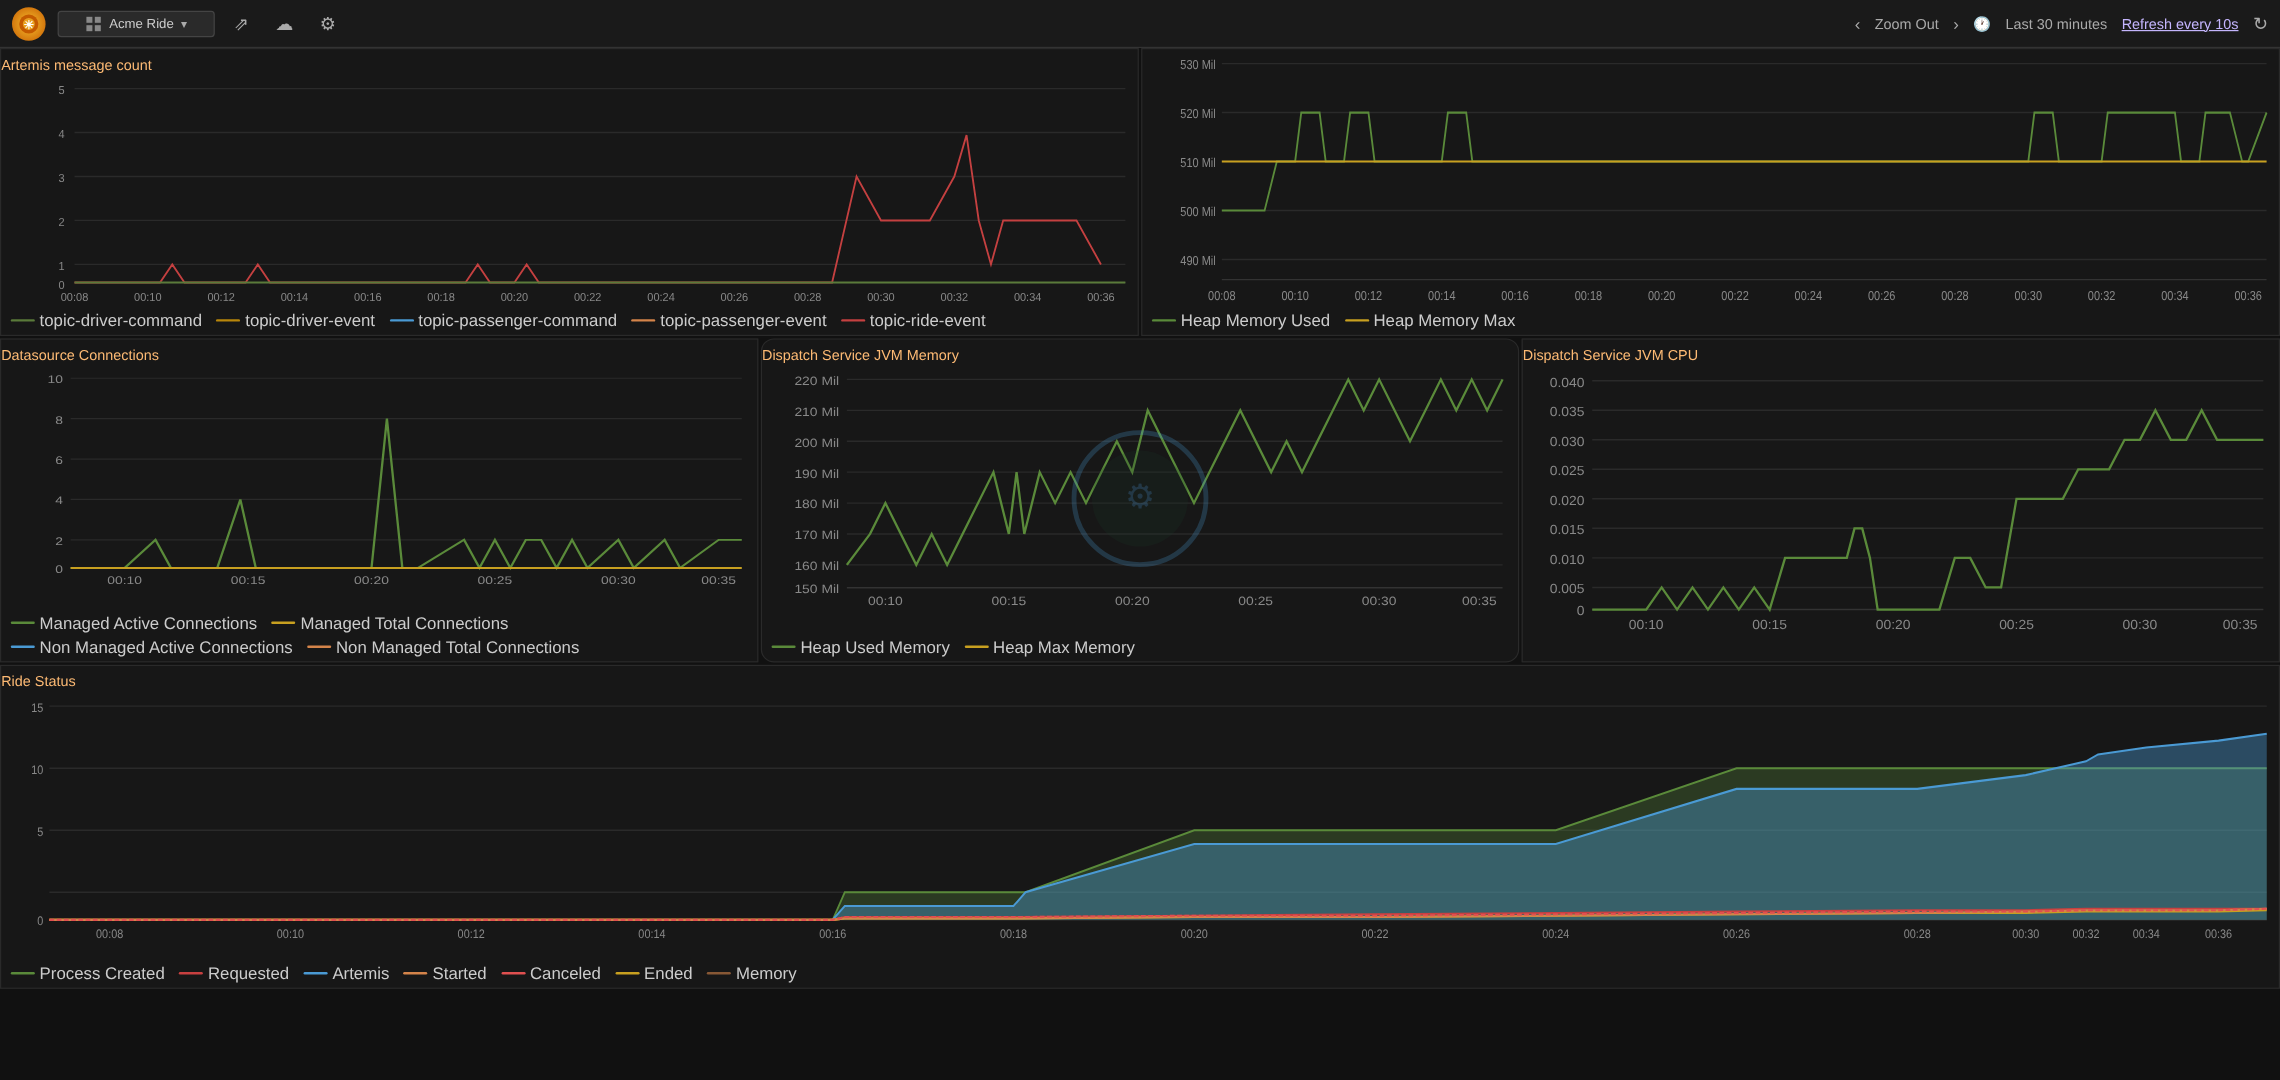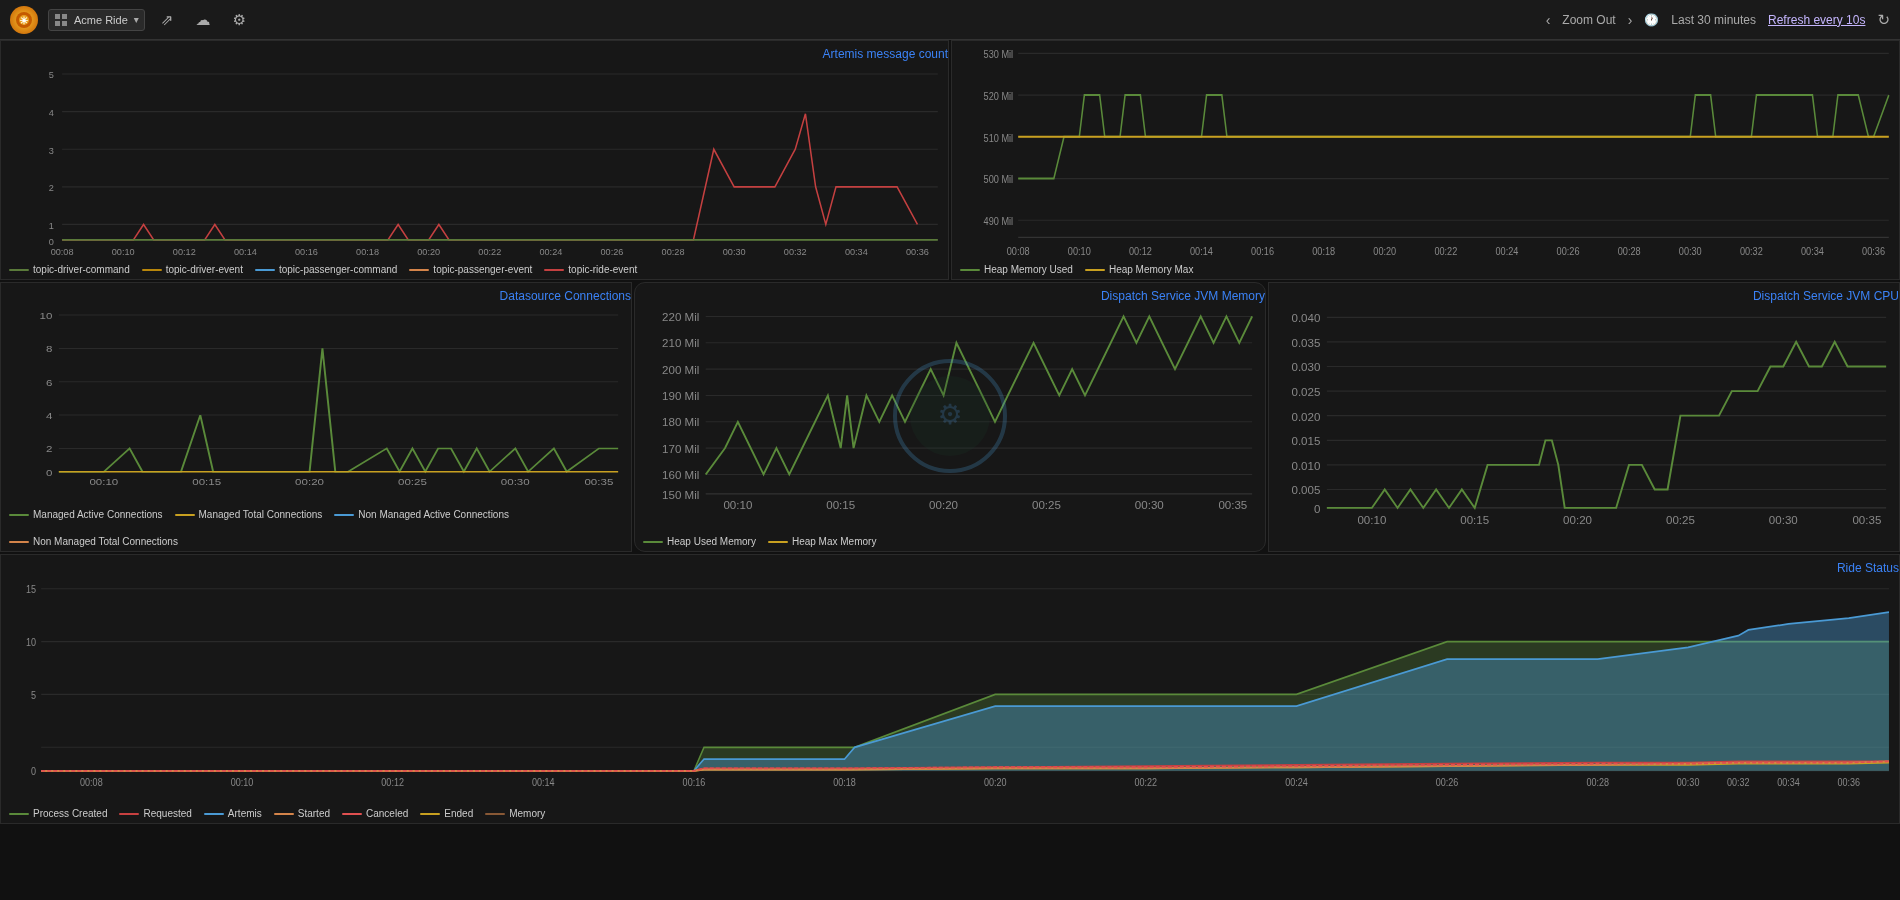--- a/index.html
+++ b/index.html
@@ -28,21 +28,21 @@
       background: radial-gradient(circle, #e8a020 30%, #c45a00 100%);
       border-radius: 50%;
       display: flex; align-items: center; justify-content: center;
       font-size: 16px; color: #fff; font-weight: bold;
       flex-shrink: 0;
     }
     .nav-app-name {
       background: #2a2a2a;
       border: 1px solid #444;
       border-radius: 3px;
-      padding: 3px 5px;
+      padding: 3px 22px;
       display: flex; align-items: center; gap: 6px;
       cursor: pointer;
     }
     .nav-icon-btn {
       background: none; border: none; color: #aaa; cursor: pointer;
       font-size: 15px; padding: 4px 6px;
     }
     .nav-spacer { flex: 1; }
     .nav-right {
       display: flex; align-items: center; gap: 12px; color: #aaa; font-size: 12px;
@@ -79,38 +79,37 @@
 
     .panel {
       background: #171717;
       border: 1px solid #2a2a2a;
       display: flex;
       flex-direction: column;
       position: relative;
       overflow: hidden;
     }
     .panel-title {
-      text-align: right;
+      text-align: left;
       font-size: 12px;
-      color: #3b82f6;
+      color: #fdba74;
       padding: 6px 0 2px 0;
       flex-shrink: 0;
-      margin-left: 44px;
     }
     .panel-body {
       flex: 1;
       position: relative;
       overflow: hidden;
     }
     .panel-legend {
       display: flex;
       flex-wrap: wrap;
-      gap: 16px 12px;
+      gap: 4px 12px;
       padding: 2px 8px 4px 8px;
-      font-size: 10px;
+      font-size: 14px;
       flex-shrink: 0;
     }
     .legend-item {
       display: flex; align-items: center; gap: 4px;
     }
     .legend-dot {
       width: 20px; height: 2px; border-radius: 1px;
     }
 
     

